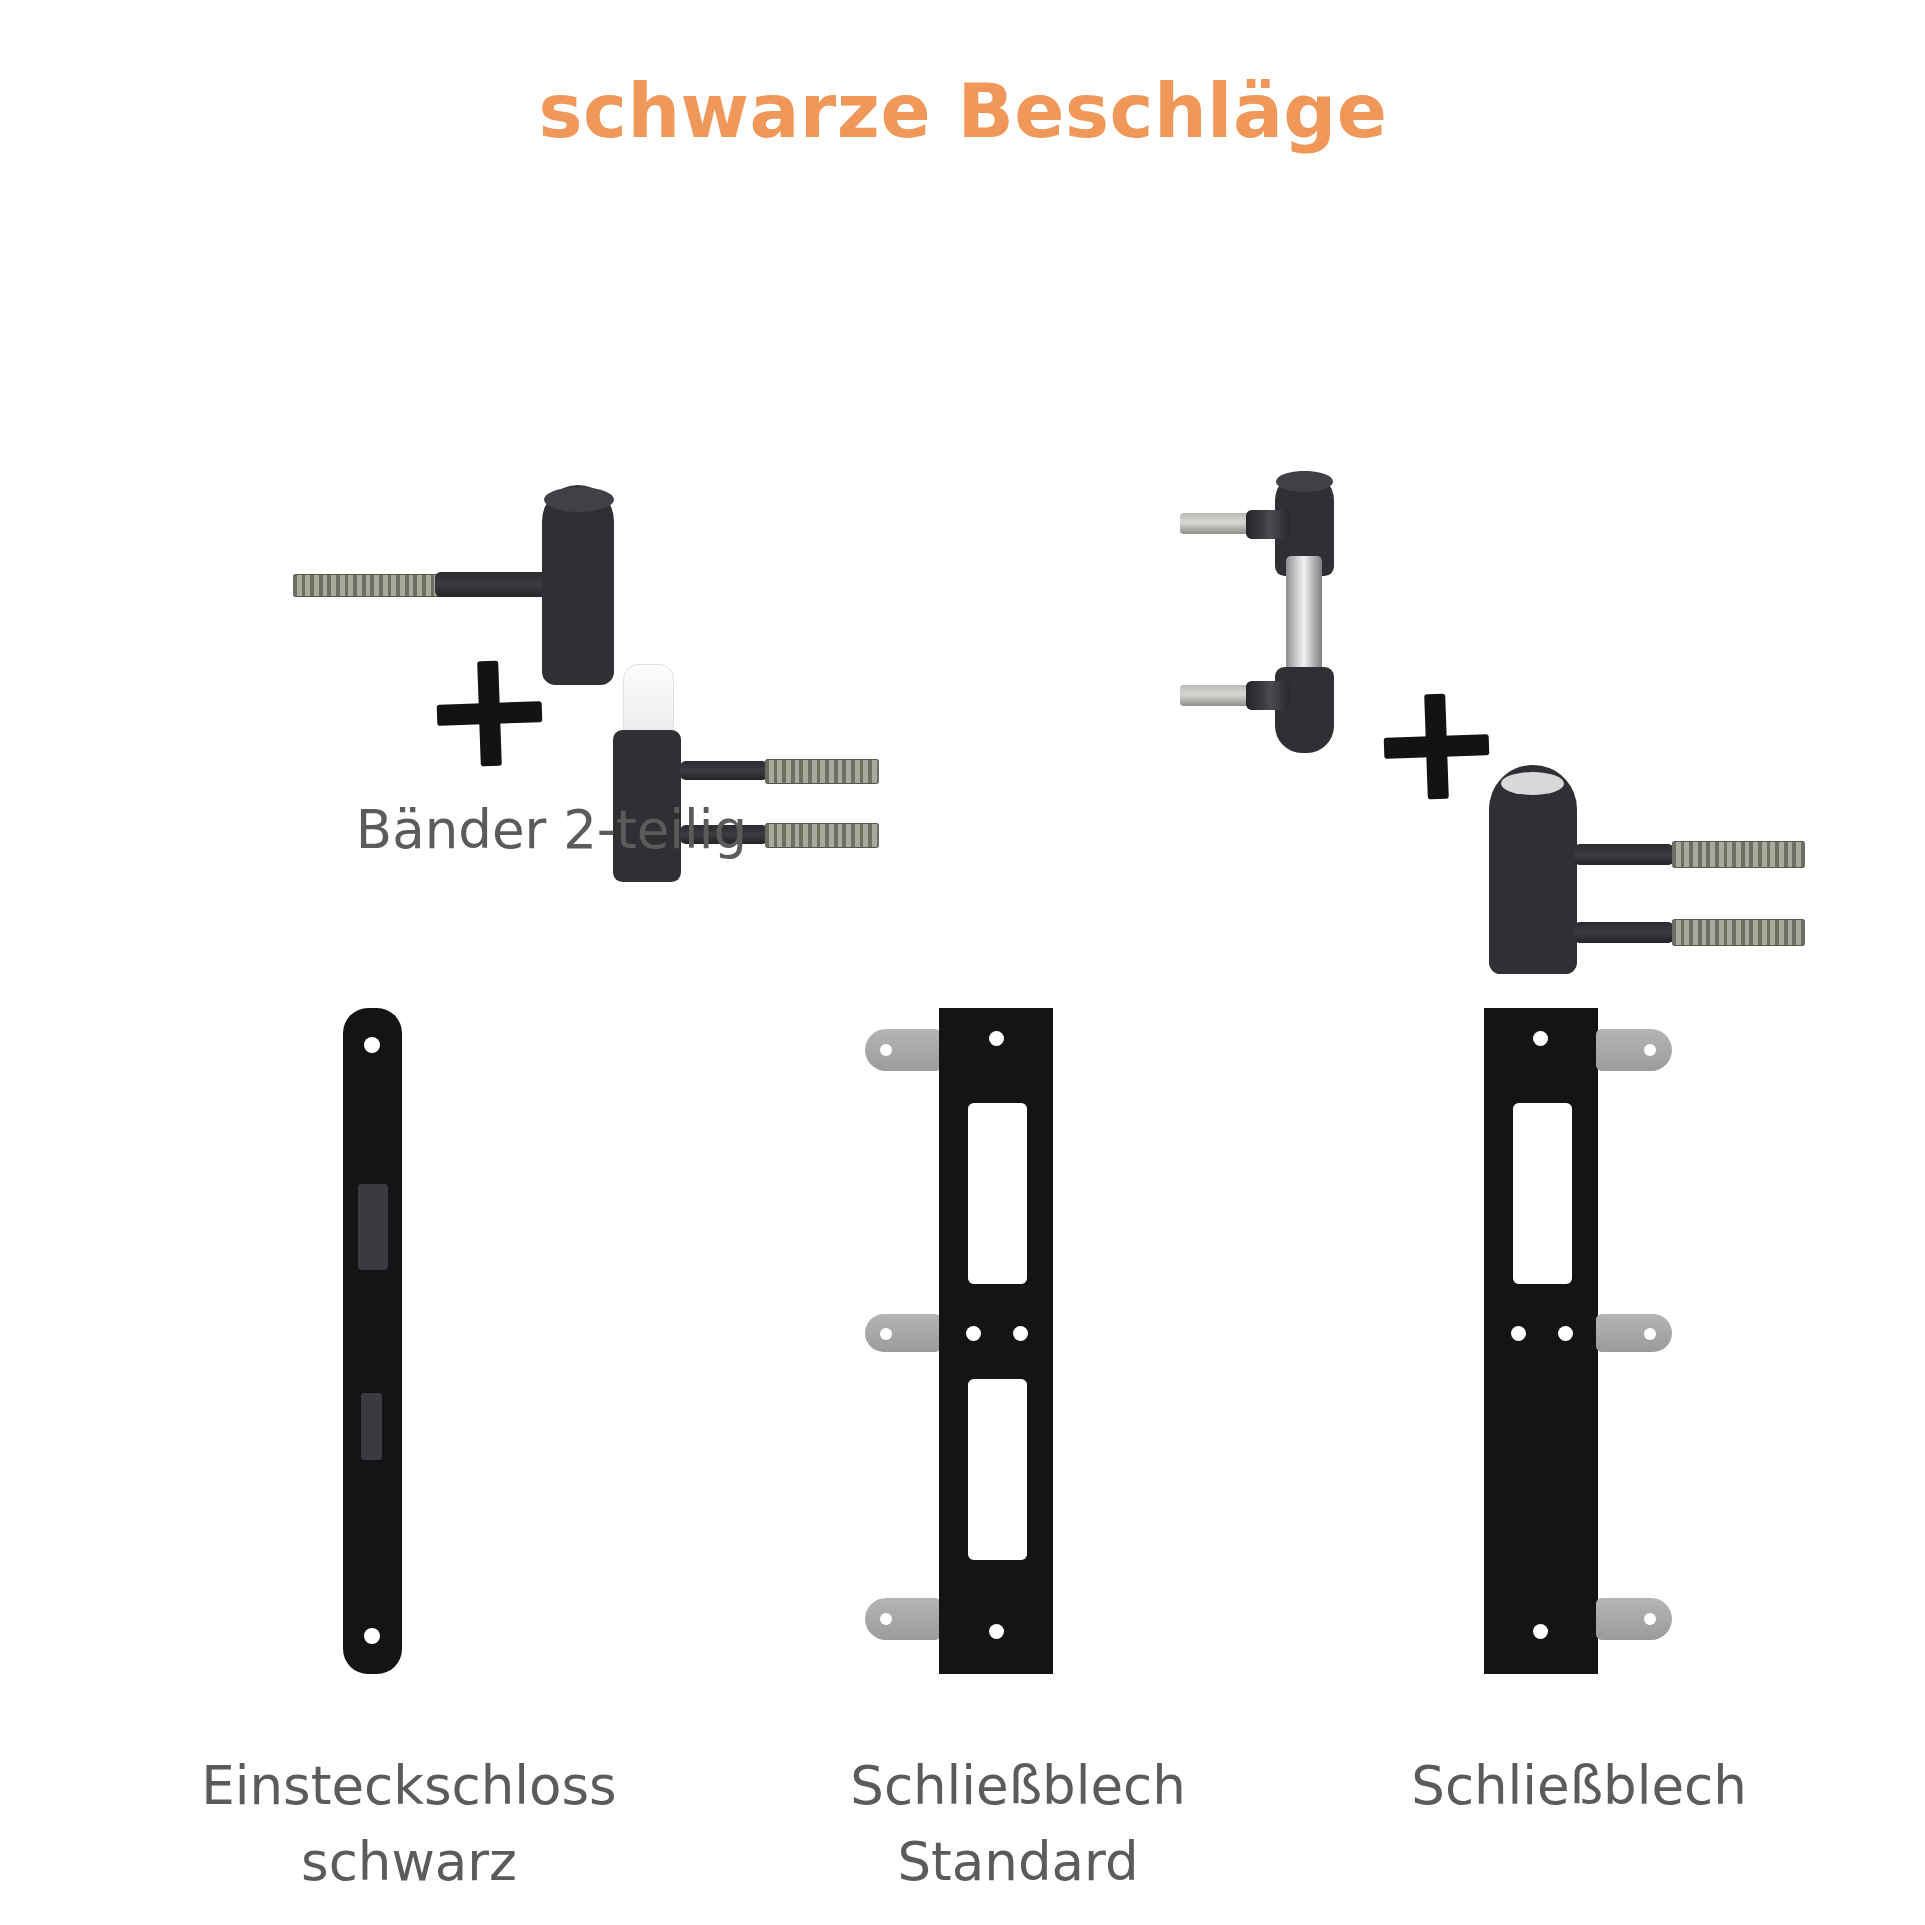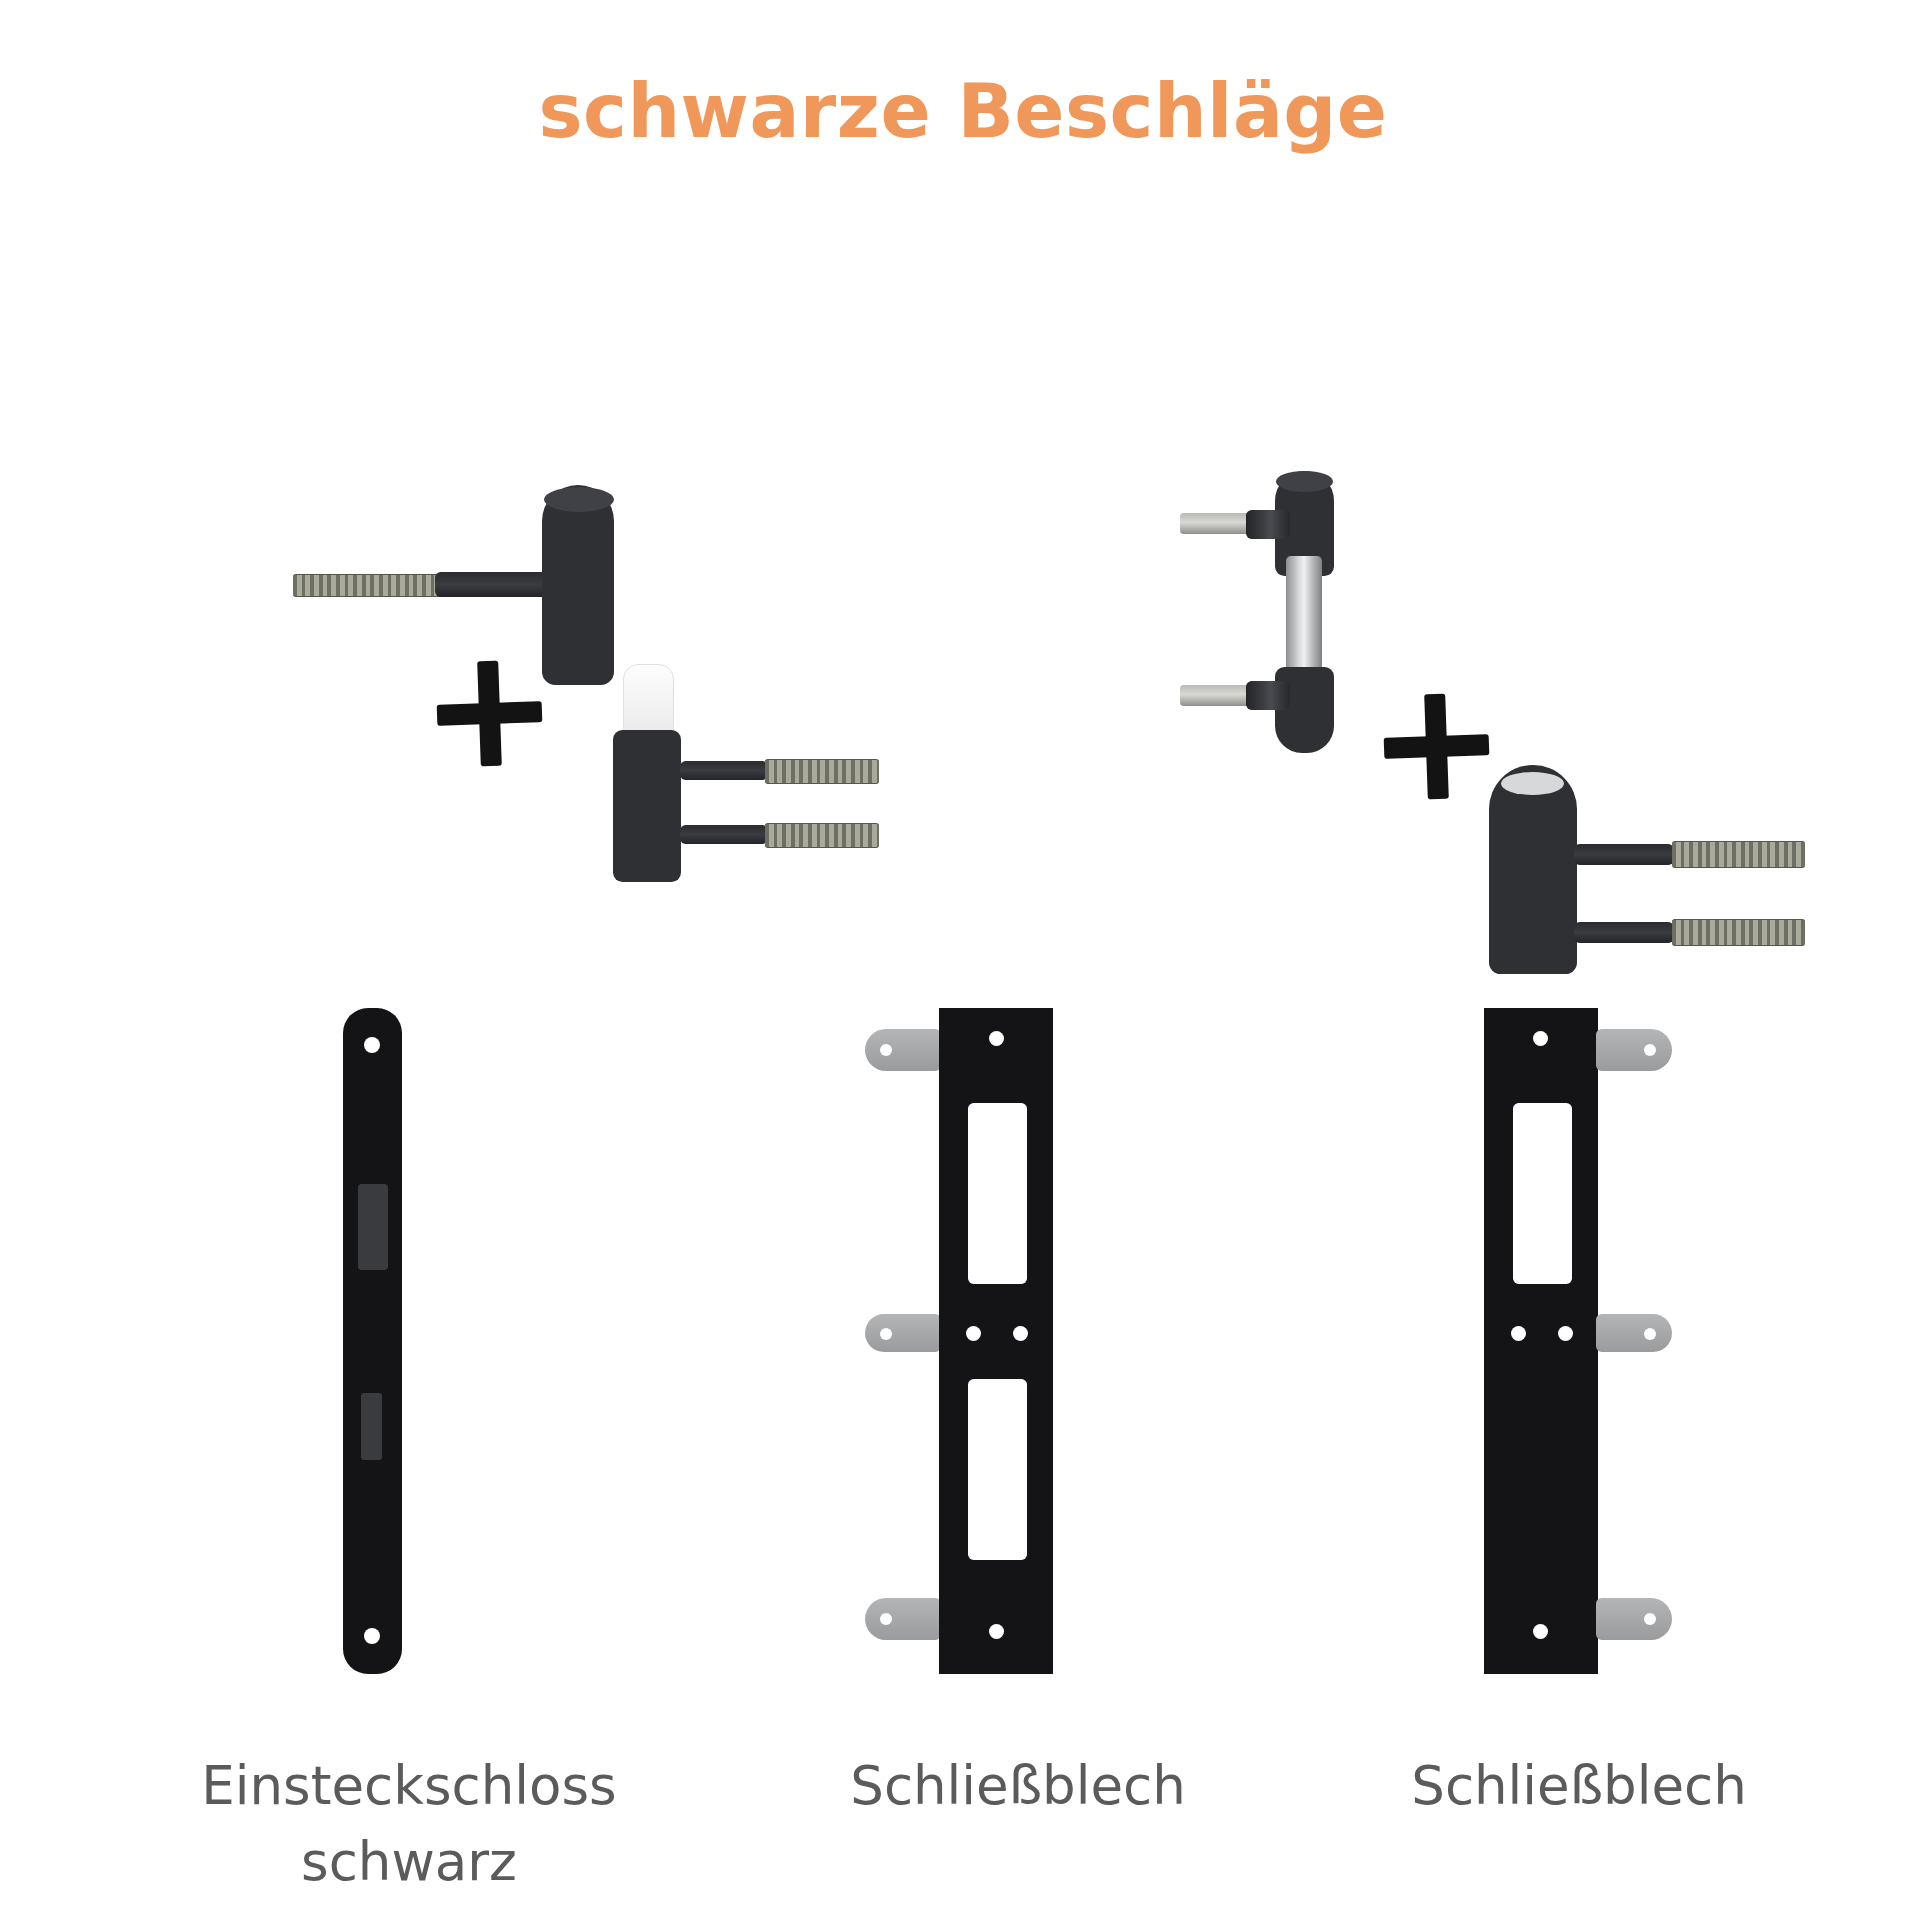--- a/index.html
+++ b/index.html
@@ -201,20 +201,21 @@
     <div>
       <div class="white-cap" style="left:376px; top:436px; width:49px; height:76px;"></div>
       <div class="hinge-barrel" style="left:366px; top:502px; width:68px; height:152px; border-radius:9.5px;"></div>
       <div class="pin-shaft" style="left:433px; top:533px; width:88px; height:19px;"></div>
       <div class="thread" style="left:518px; top:531px; width:114px; height:23px;"></div>
       <div class="pin-shaft" style="left:433px; top:597px; width:88px; height:19px;"></div>
       <div class="thread" style="left:518px; top:595px; width:114px; height:23px;"></div>
     </div>
   </div>
 
+  <div class="caption" style="left:171px; top:799px; width:761px;">Bänder 2-teilig</div>
 
   <div class="group" style="left:1151px; top:228px; width:666px; height:552px;">
 
     <div>
 
       <div class="hinge-barrel" style="left:124px; top:243px; width:59px; height:105px; border-radius:29.5px 29.5px 9.5px 9.5px;"></div>
       <div class="barrel-cap" style="left:125px; top:243px; width:57px; height:21px;"></div>
 
       <div class="plain-rod" style="left:28.5px; top:285px; width:76px; height:21px;"></div>
       <div class="black-tube" style="left:95px; top:282px; width:44px; height:28.5px; border-radius:5.7px;"></div>
@@ -268,20 +269,21 @@
     <div class="plate" style="left:93px; top:0px; width:114px; height:666px;"></div>
     <div class="plate-hole" style="left:143px; top:23px; width:15px; height:15px;"></div>
     <div class="plate-hole" style="left:120px; top:318px; width:15px; height:15px;"></div>
     <div class="plate-hole" style="left:167px; top:318px; width:15px; height:15px;"></div>
     <div class="plate-hole" style="left:143px; top:616px; width:15px; height:15px;"></div>
     <div class="plate-cut" style="left:122px; top:95px; width:59px; height:181px;"></div>
     <div class="plate-cut" style="left:122px; top:371px; width:59px; height:181px;"></div>
   </div>
 
   <div class="caption" style="left:666px; top:1755px; width:704px;">Schließblech</div>
+  <div class="caption" style="left:666px; top:1831px; width:704px;">Standard</div>
 
   <div class="group" style="left:1465px; top:1008px; width:342px; height:742px;">
 
     <div class="plate" style="left:19px; top:0px; width:114px; height:666px;"></div>
     <div class="plate-hole" style="left:68px; top:23px; width:15px; height:15px;"></div>
     <div class="plate-hole" style="left:46px; top:318px; width:15px; height:15px;"></div>
     <div class="plate-hole" style="left:93px; top:318px; width:15px; height:15px;"></div>
     <div class="plate-hole" style="left:68px; top:616px; width:15px; height:15px;"></div>
     <div class="plate-cut" style="left:48px; top:95px; width:59px; height:181px;"></div>
 

